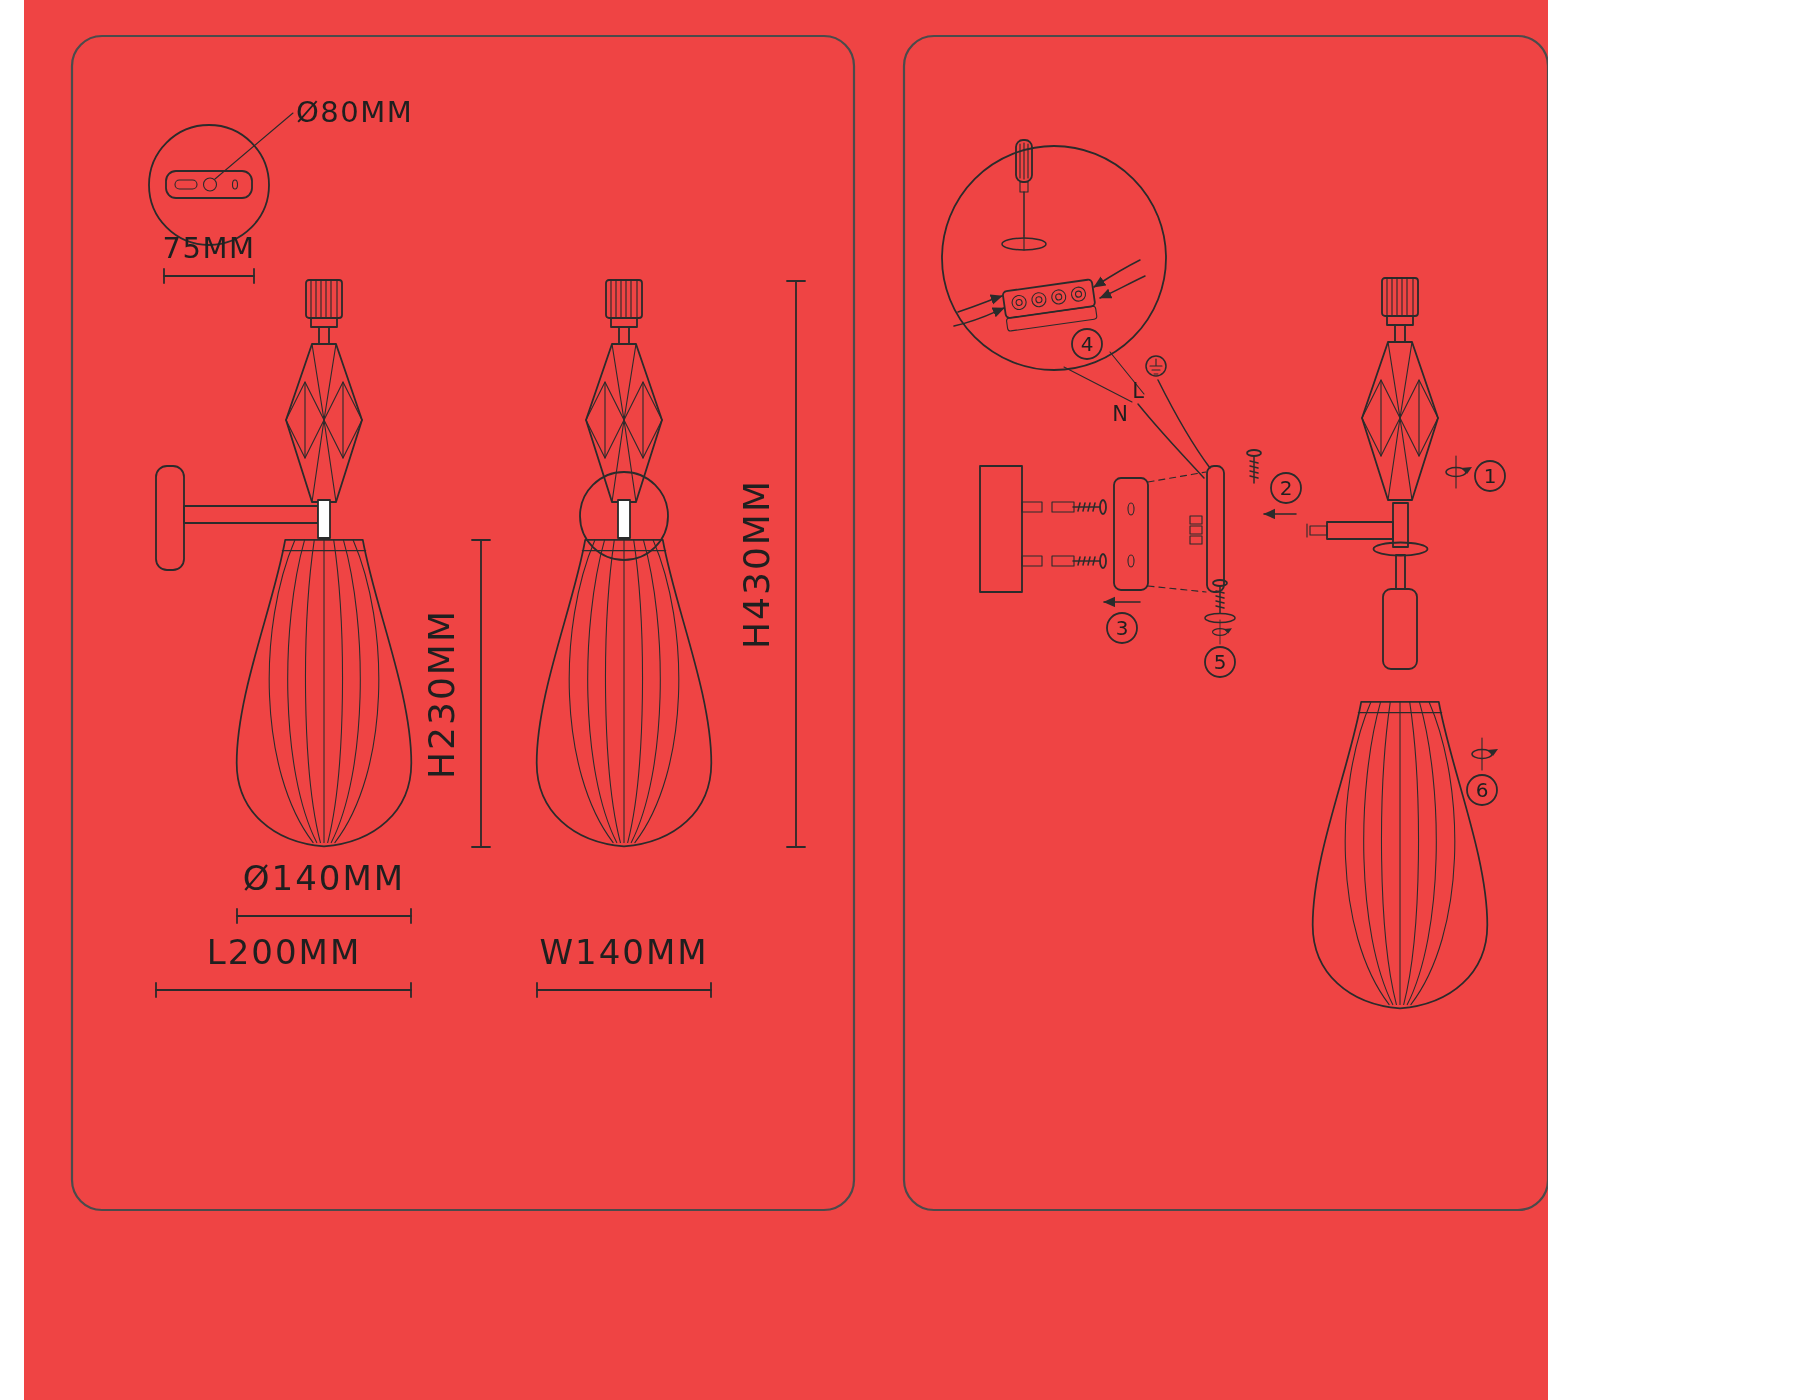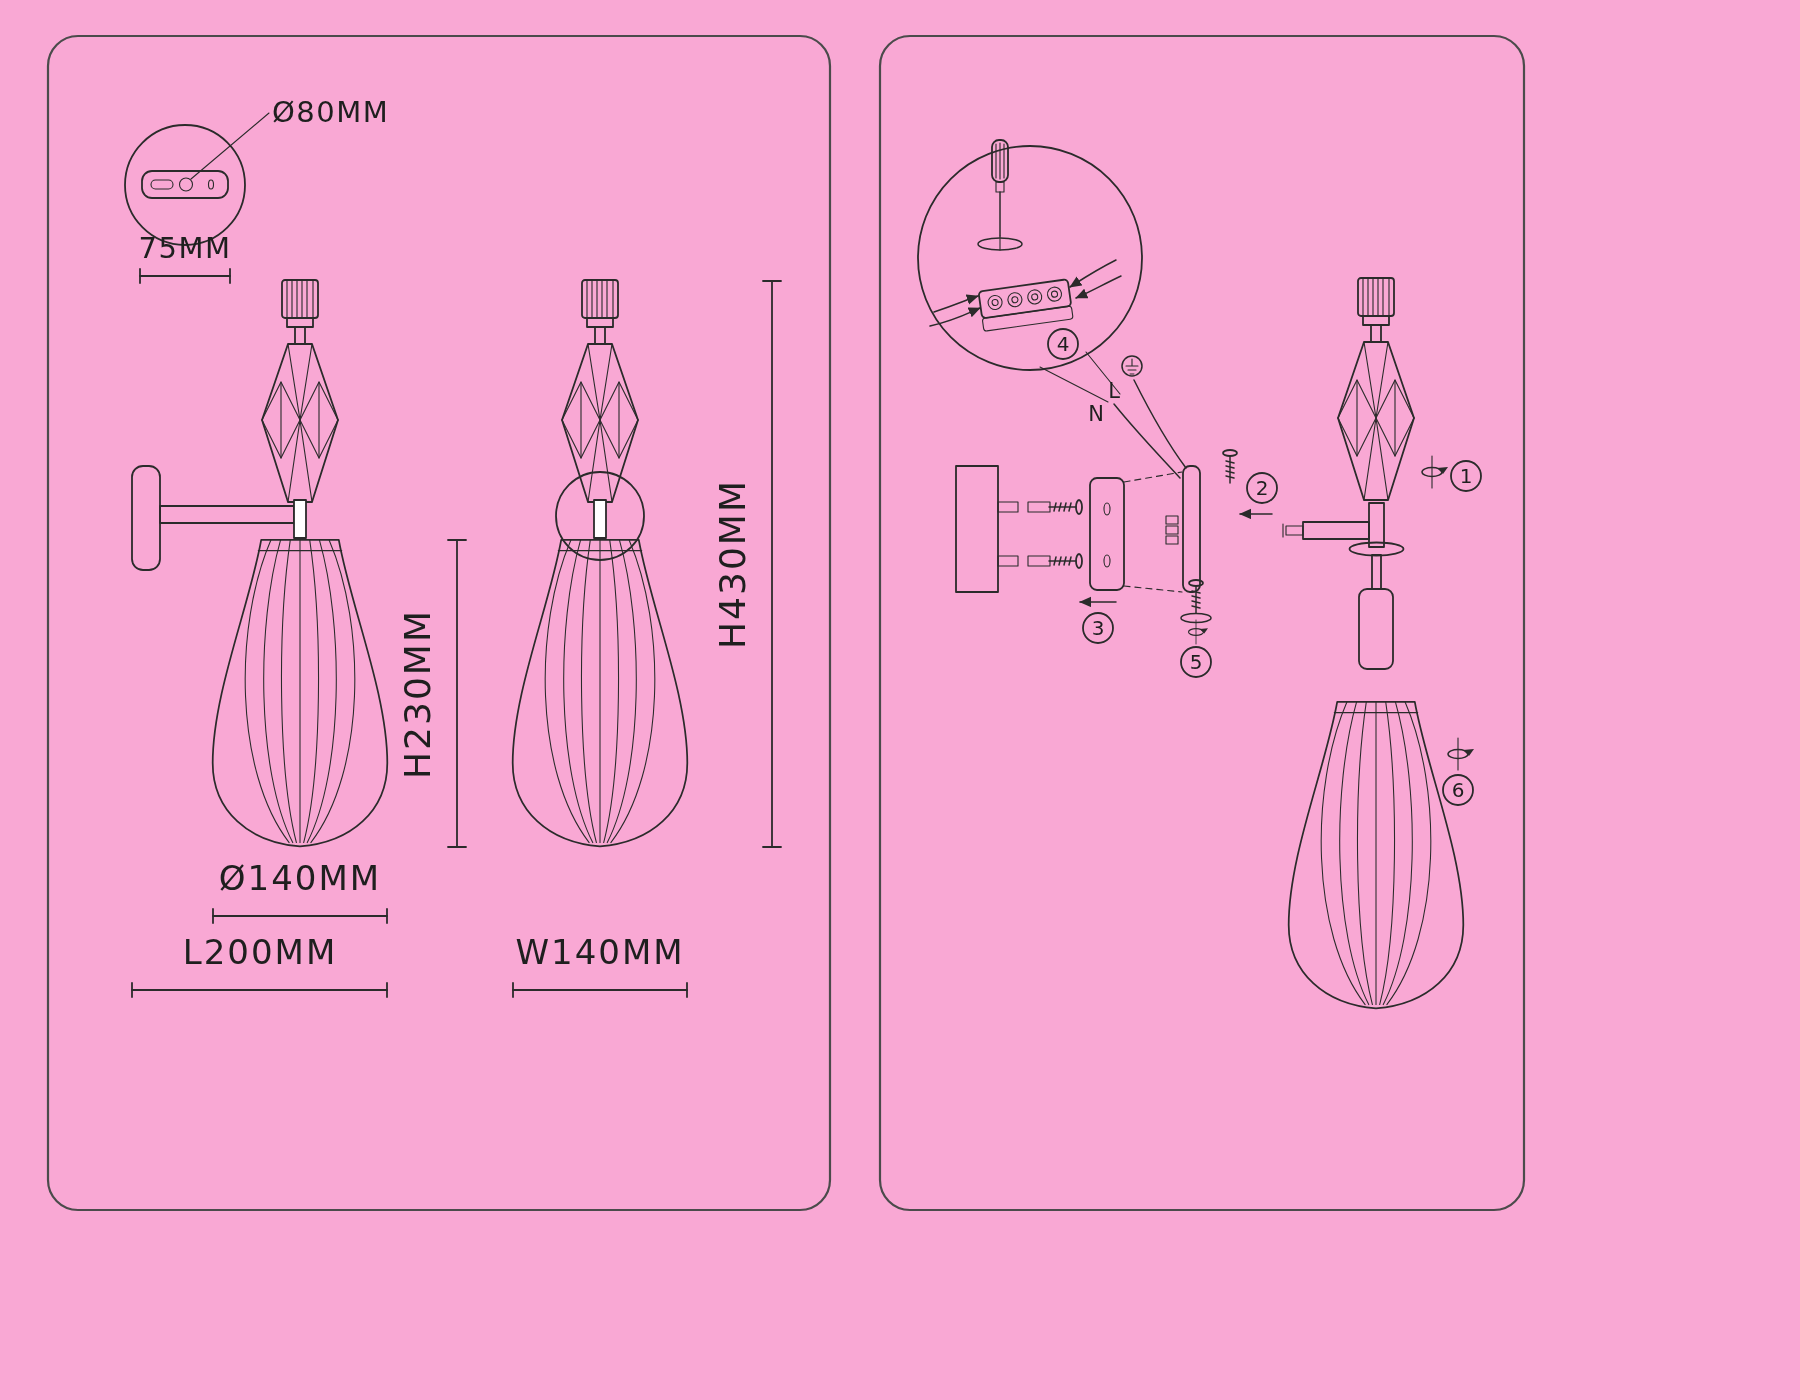--- a/index.html
+++ b/index.html
@@ -1,16 +1,16 @@
 <!DOCTYPE html>
 <html><head>
 <meta charset="utf-8">
 <style>
   html,body{margin:0;padding:0;background:#ffffff;}
-  #stage{position:relative;width:1800px;height:1400px;background:#f9a8d4;overflow:hidden;}
+  #stage{position:relative;width:1524px;height:1400px;background:#ef4444;overflow:hidden;margin-left:24px;}
   #diagram{position:absolute;left:0;top:0;}
   #diagram path,#diagram line,#diagram rect,#diagram circle,#diagram ellipse,
   #diagram polygon,#diagram polyline{stroke:#2b2b2b;fill:none;stroke-width:1.8;stroke-linecap:round;stroke-linejoin:round;}
   #diagram .panel{stroke:#4b4b4b;stroke-width:2.2;}
   #diagram .sw1{stroke-width:1.1;}
   #diagram .sw15{stroke-width:1.5;}
   #diagram .dash{stroke-dasharray:6 5;stroke-width:1.2;}
   #diagram .wfill{fill:#ffffff;}
   #diagram .fillarrow{fill:#2b2b2b;stroke:none;}
   #diagram text{stroke:none;fill:#1f1f1f;font-family:"DejaVu Sans","Liberation Sans",sans-serif;}

